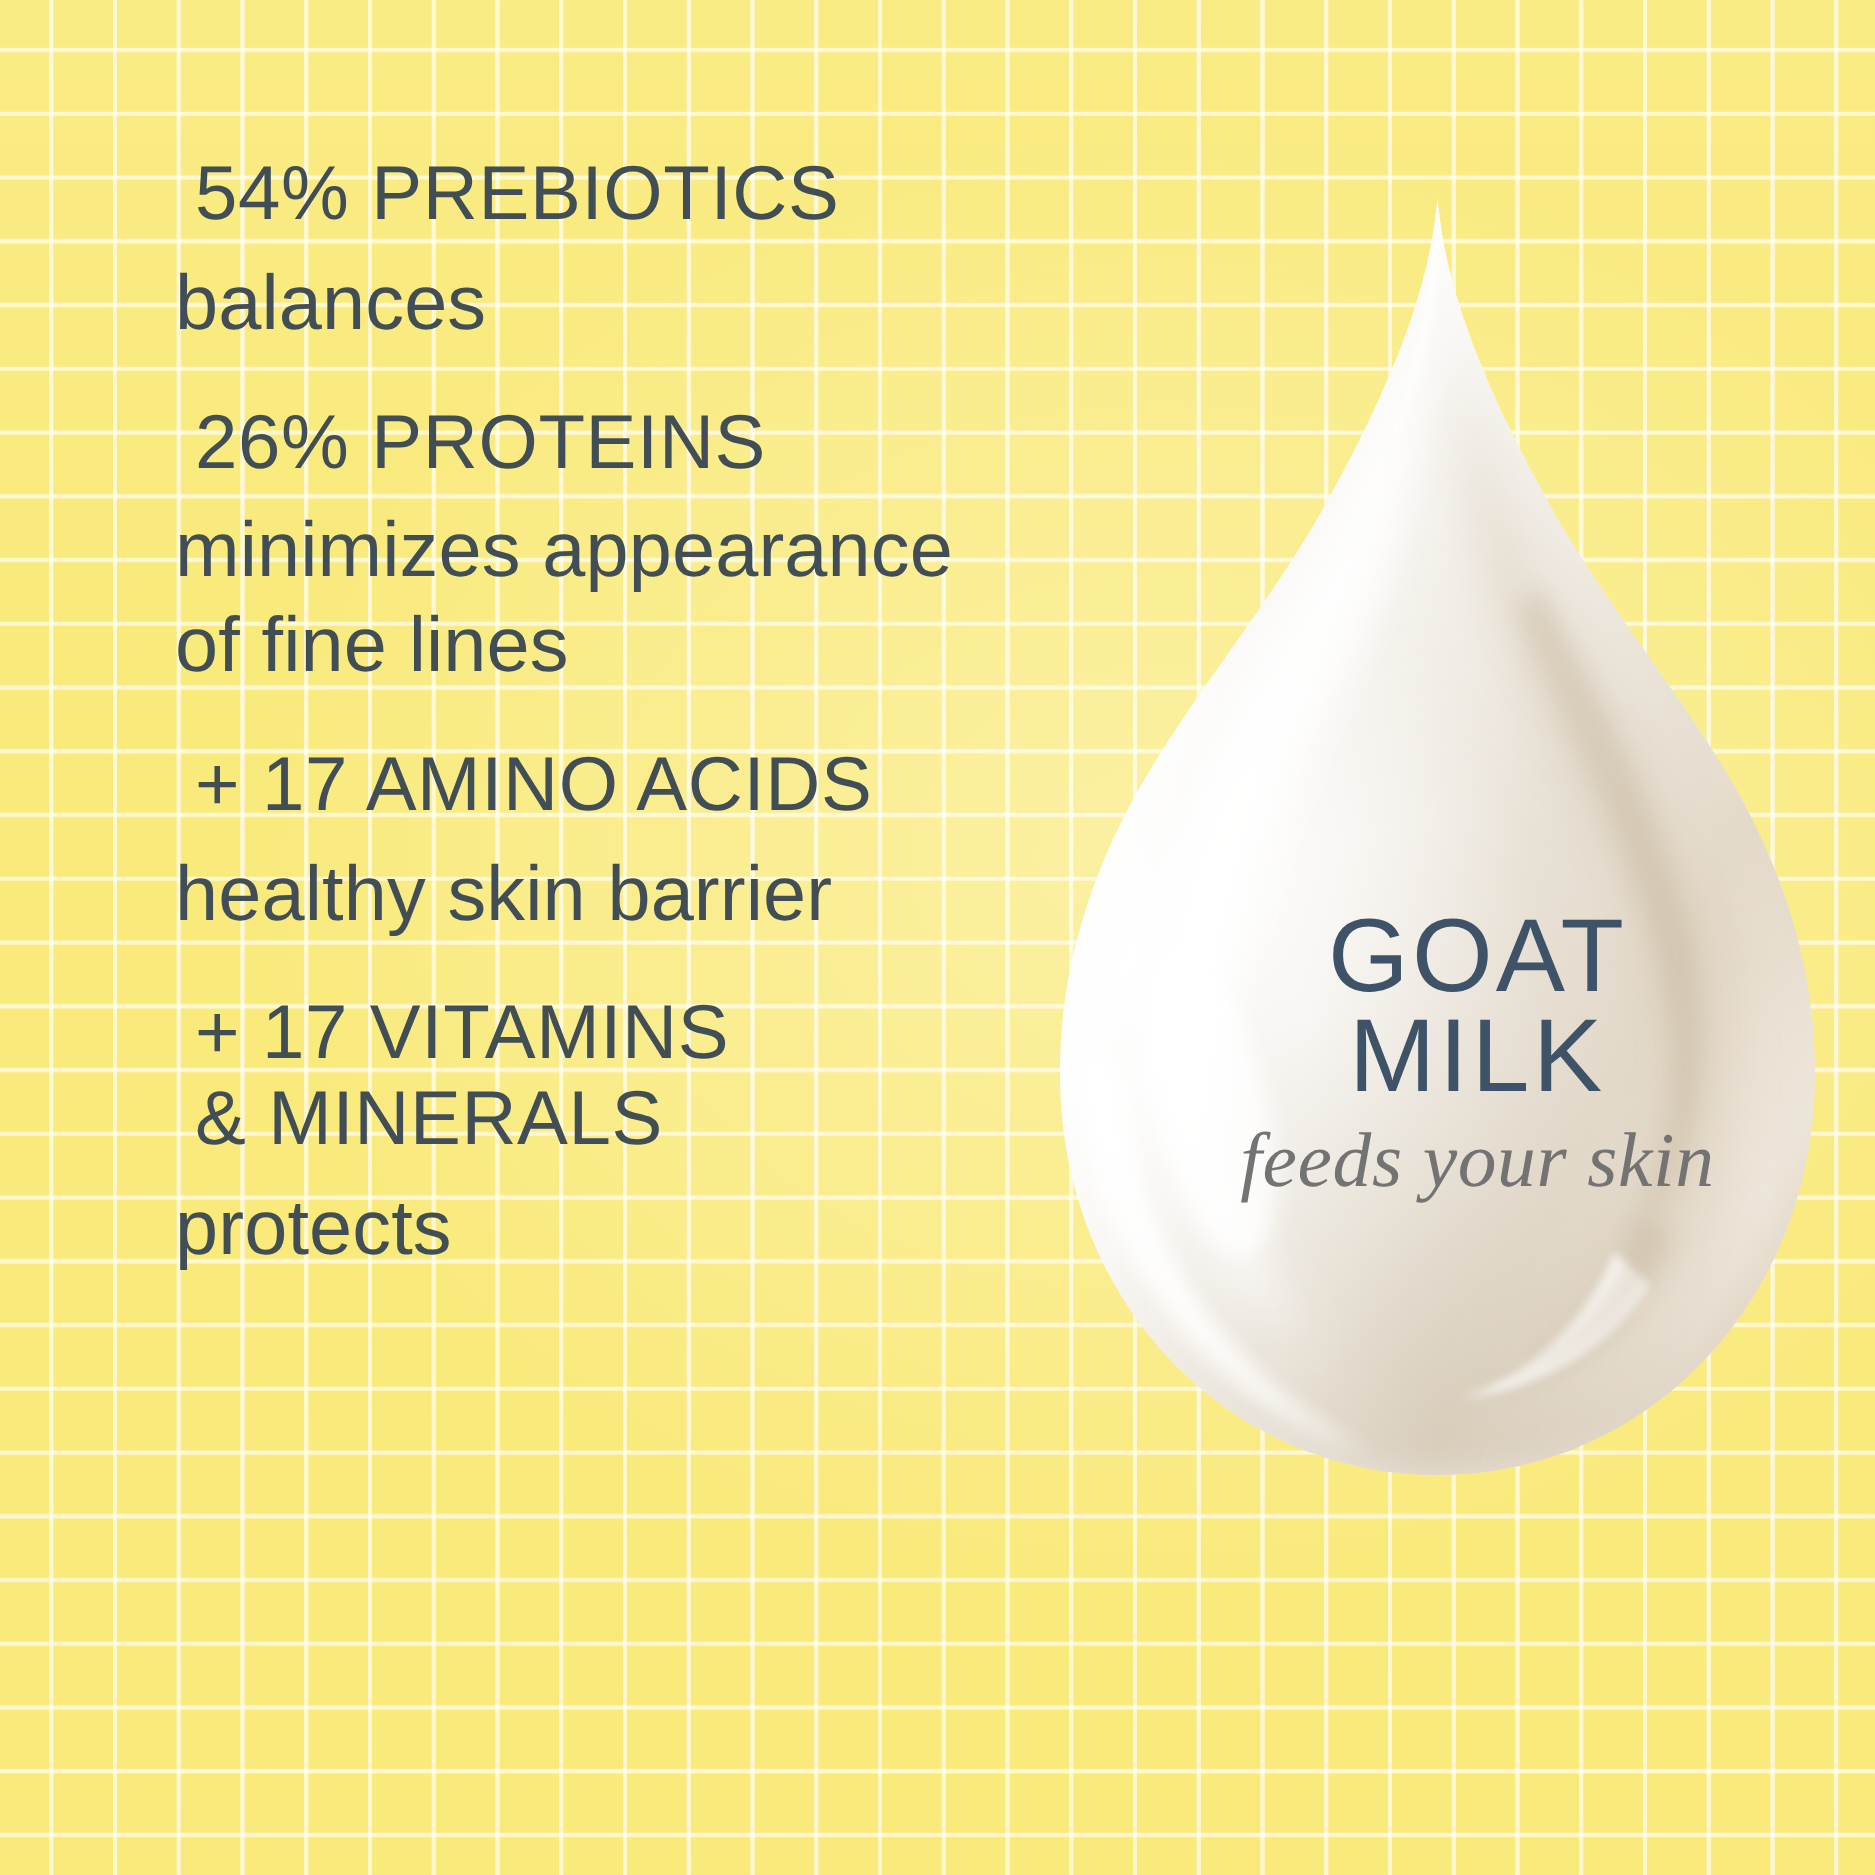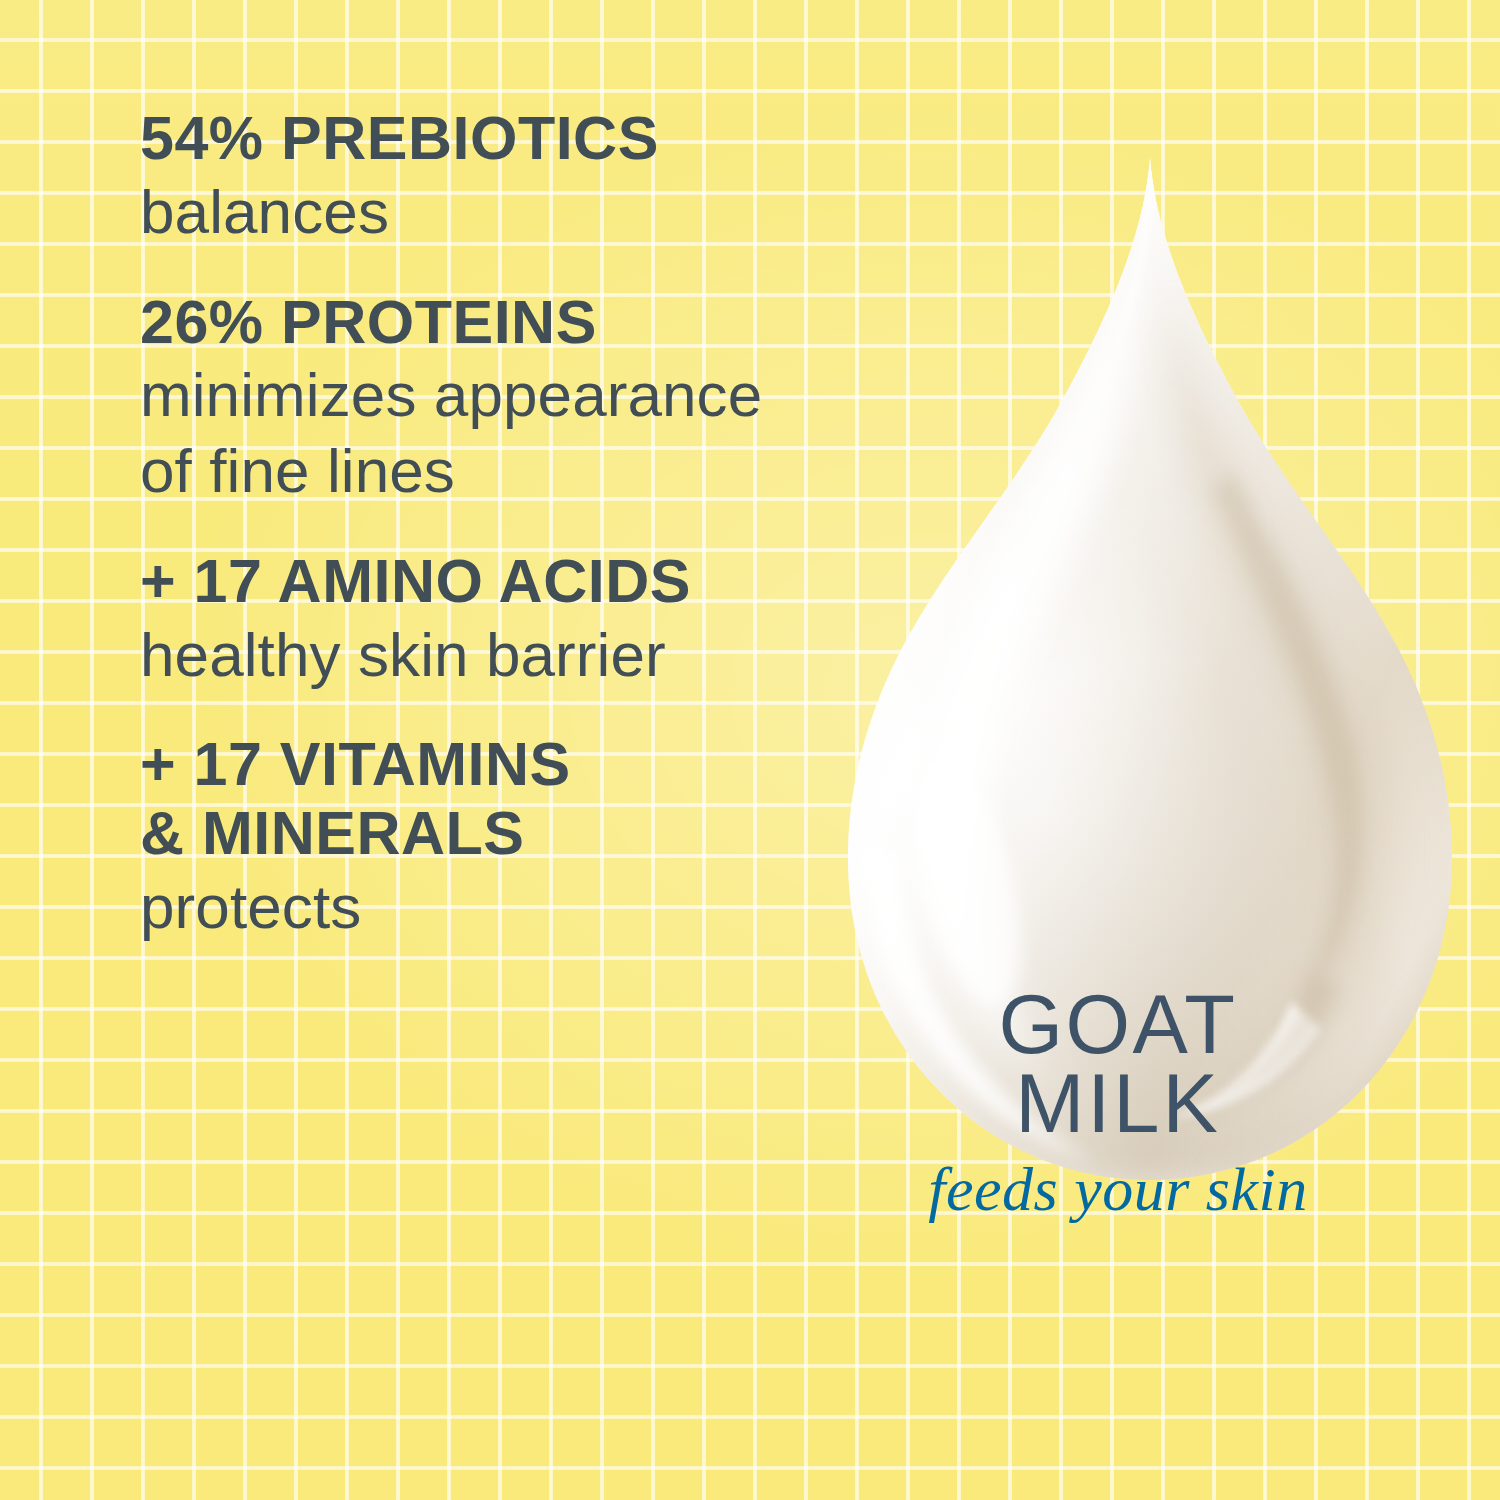--- a/index.html
+++ b/index.html
@@ -56,27 +56,27 @@
     position: absolute;
     left: 140px;
     top: 104px;
     width: 720px;
   }
   .fact { margin: 0 0 38px 0; }
   .fact:last-child { margin-bottom: 0; }
 
   .fact-title {
     font-family: "Liberation Sans", sans-serif;
-    font-weight: 700;
+    font-weight: 400;
     font-size: 61px;
     line-height: 1.13;
     letter-spacing: 0.5px;
     color: #414E55;
     white-space: pre-line;
-    margin: 0;
+    margin: 16px;
   }
   .fact-sub {
     font-family: "Liberation Sans", sans-serif;
     font-weight: 400;
     font-size: 62px;
     line-height: 1.22;
     letter-spacing: 0.1px;
     color: #414E55;
     white-space: pre-line;
     margin: 1px 0 0 0;
@@ -88,28 +88,28 @@
     left: 840px;
     top: 140px;
     width: 620px;
     height: 1080px;
   }
   #droplet-svg { display: block; width: 100%; height: 100%; }
 
   
   #droplet-text {
     position: absolute;
-    left: 808px;
+    left: 872px;
     top: 140px;
     width: 620px;
     height: 1080px;
     display: flex;
     flex-direction: column;
     align-items: center;
-    justify-content: flex-end;
+    justify-content: flex-start;
     pointer-events: none;
   }
   #brand-block {
     margin-top: 585px;
     text-align: center;
     width: 100%;
   }
   .brand-line {
     font-family: "Liberation Sans", sans-serif;
     font-weight: 400;
@@ -120,21 +120,21 @@
     margin: 0;
   }
   .brand-line.second { letter-spacing: 3px; }
   .tagline {
     font-family: "Liberation Serif", serif;
     font-style: italic;
     font-weight: 400;
     font-size: 62px;
     line-height: 1;
     letter-spacing: 0.5px;
-    color: #0369a1;
+    color: #737373;
     margin: 14px 0 0 0;
   }
 </style>
 </head>
 <body>
 
 <div id="canvas">
 
   <div id="grid"></div>
   <div id="grid-tint"></div>

